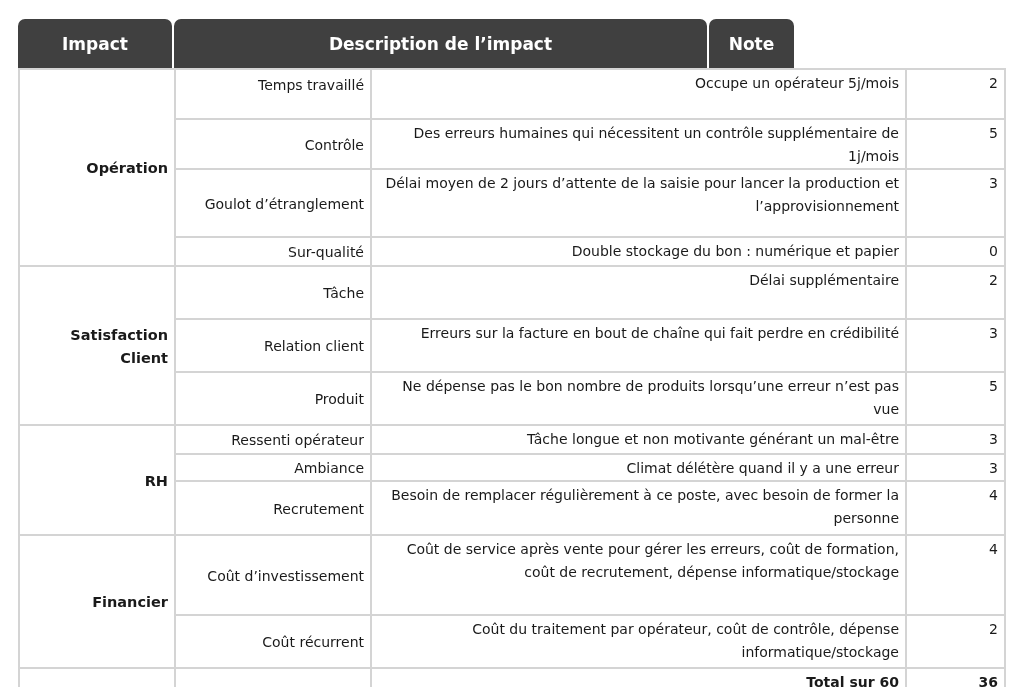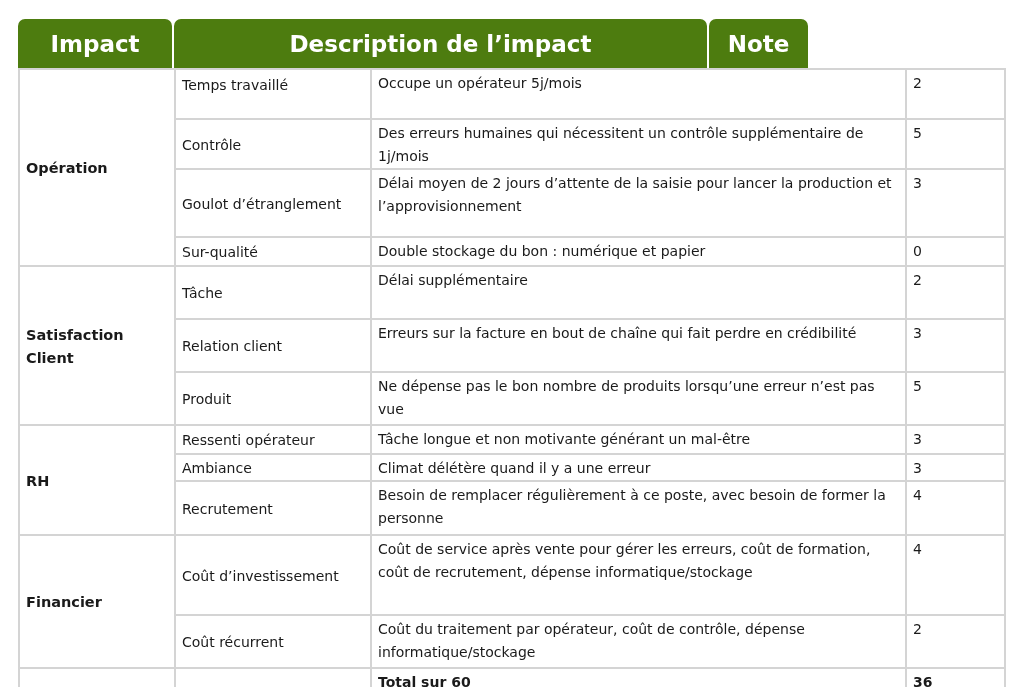--- a/index.html
+++ b/index.html
@@ -1,39 +1,39 @@
 <!DOCTYPE html>
 <html><head>
 <meta charset="utf-8">
 <style>
   html, body { margin: 0; padding: 0; background: #ffffff; }
   body { width: 1024px; height: 687px; position: relative; overflow: hidden;
          font-family: "DejaVu Sans", sans-serif; color: #1a1a1a; }
   .wrap { position: absolute; left: 18px; top: 19px; width: 986px; }
   .hdr { display: flex; height: 49px; }
-  .hdr .th { background: #4d7c0f; color: #ffffff; font-weight: bold; font-size: 23px;
+  .hdr .th { background: #404040; color: #ffffff; font-weight: bold; font-size: 17px;
              border-radius: 7px 7px 0 0; display: flex; align-items: center; justify-content: center;
              margin-right: 2px; box-sizing: border-box; }
   .hdr .th:last-child { margin-right: 0; }
   table { border-collapse: collapse; table-layout: fixed; width: 986px; }
   td { border: 2px solid #d4d4d4; vertical-align: top; font-size: 14px; line-height: 23px;
-       padding: 2px 6px 0 6px; box-sizing: border-box; }
+       padding: 2px 6px 0 6px; box-sizing: border-box; text-align: right; }
   td.imp { vertical-align: middle; font-weight: bold; font-size: 14.5px; line-height: 23px; border-radius: 31px; }
   td.cat { vertical-align: middle; }
   td.bold { font-weight: bold; }
   .c1 { width: 156px; } .c2 { width: 196px; } .c3 { width: 535px; } .c4 { width: 99px; }
 </style>
 </head>
 <body>
 
 <div class="wrap">
   <div class="hdr">
     <div class="th" style="width:154px">Impact</div>
     <div class="th" style="width:533px">Description de l’impact</div>
-    <div class="th" style="width:99px">Note</div>
+    <div class="th" style="width:85px">Note</div>
   </div>
   <table>
     <colgroup>
         <col class="c1">
         <col class="c2">
         <col class="c3">
         <col class="c4">
       </colgroup>
     <tbody>
 

